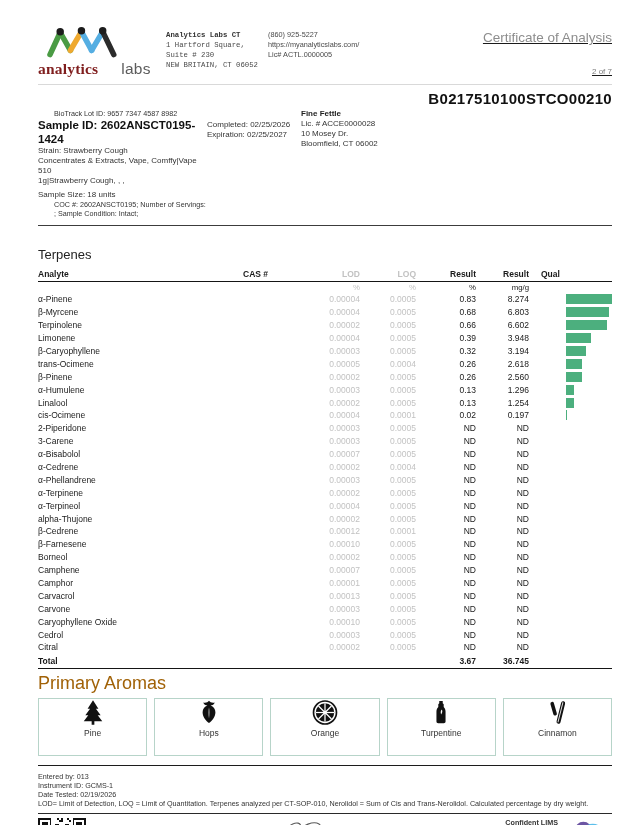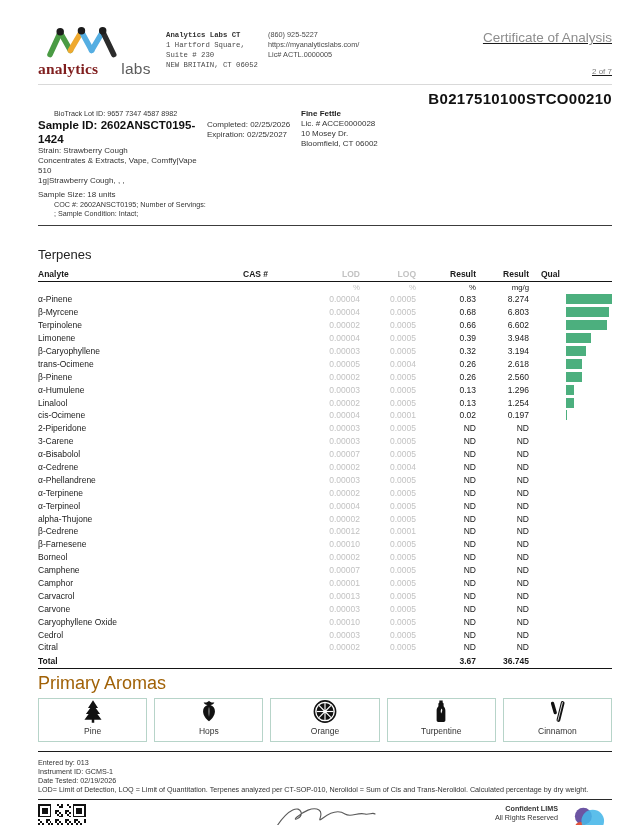--- a/index.html
+++ b/index.html
@@ -48,21 +48,21 @@
   .ttotal{font-size:8.5px;font-weight:bold;height:14px;border-bottom:1.2px solid #151515;}
   .ra{text-align:right;}
   .gray{color:#c2c2c2;}
   .cell{white-space:nowrap;overflow:hidden;}
   .barwrap{padding-left:6px;}
   .bar{height:10px;background:#4caf7e;}
 
   
   .aromas-title{font-size:18px;color:#a16207;margin-top:4px;}
   .cards{display:flex;gap:7px;margin-top:4px;}
-  .card{flex:1;height:44px;border:1px solid #b7d4c9;display:flex;flex-direction:column;align-items:center;justify-content:flex-end;padding-bottom:5px;box-sizing:border-box;}
+  .card{flex:1;height:58px;border:1px solid #b7d4c9;display:flex;flex-direction:column;align-items:center;justify-content:flex-end;padding-bottom:17px;box-sizing:border-box;}
   .card .lbl{font-size:8.5px;color:#333;margin-top:2px;}
   .card svg{display:block;}
   .aromas-rule{border:none;border-top:1.5px solid #1c1c1c;margin:9px 0 6px 0;}
 
   
   .foot{font-size:7.2px;line-height:9px;color:#333;}
   .foot-rule{border:none;border-top:1px solid #2a2a2a;margin:5px 0 4px 0;}
   .signoff{display:flex;align-items:flex-start;position:relative;height:56px;}
   .qr{width:48px;height:48px;}
   .sigblock{position:absolute;left:50%;transform:translateX(-50%);text-align:center;width:150px;}

